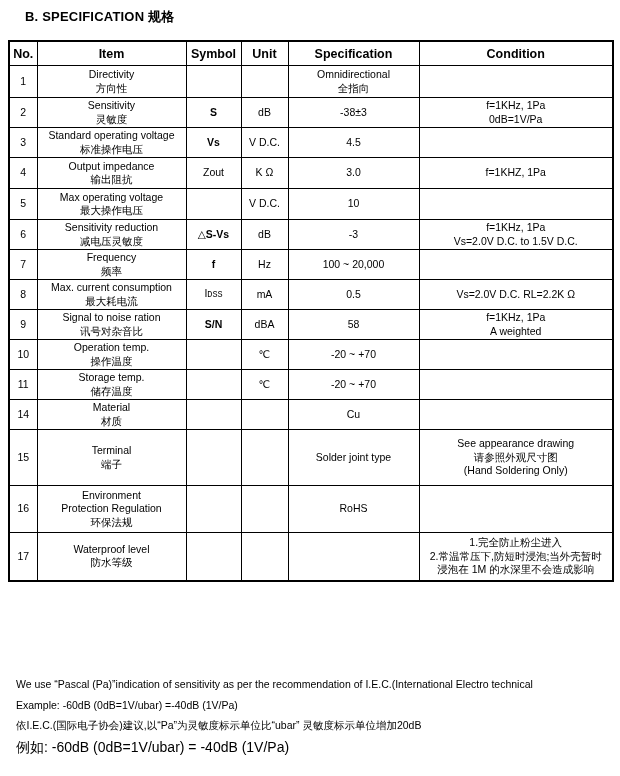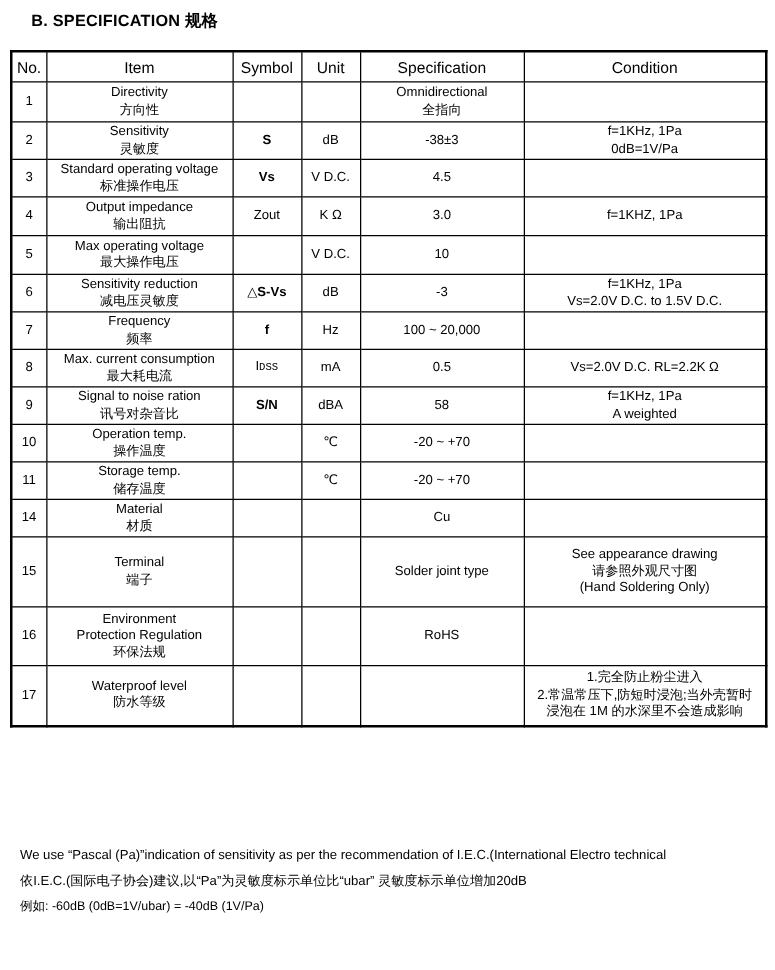--- a/index.html
+++ b/index.html
@@ -23,21 +23,21 @@
     border:2px solid #000;
   }
   table.spec th, table.spec td{
     border:1px solid #000;
     text-align:center;
     vertical-align:middle;
     padding:1px 2px;
     overflow:hidden;
   }
   table.spec th{
-    font-size:12.5px;font-weight:normal;height:21px;
+    font-size:12.5px;font-weight:bold;height:21px;
   }
   table.spec td{
     font-size:10.5px;line-height:13.5px;
   }
   td .line{white-space:nowrap;}
   td .sym-bold{font-weight:bold;}
   td .sym-small{font-size:8.5px;font-family:Liberation Mono, monospace;}
   .tooltip{
     position:absolute;left:113px;top:543px;
     width:93px;height:23px;
@@ -49,21 +49,21 @@
     white-space:nowrap;
     z-index:5;
   }
   .notes{
     position:absolute;left:16px;top:674px;width:592px;
   }
   .note-line{
     font-size:10.5px;line-height:20.5px;white-space:nowrap;
   }
   .note-line-large{
-    font-size:10px;line-height:22px;white-space:nowrap;
+    font-size:14px;line-height:22px;white-space:nowrap;
   }
 </style>
 </head>
 <body>
 
 <div class="page">
   <h1 class="title">B. SPECIFICATION 规格</h1>
 
   <table class="spec">
     <colgroup>
@@ -300,16 +300,17 @@
             <div class="line">2.常温常压下,防短时浸泡;当外壳暂时</div>
             <div class="line">浸泡在 1M 的水深里不会造成影响</div>
           </td>
         </tr>
       </tbody>
   </table>
 
 
   <div class="notes">
       <div class="note-line">We use “Pascal (Pa)”indication of sensitivity as per the recommendation of I.E.C.(International Electro technical</div>
+      <div class="note-line">Example: -60dB (0dB=1V/ubar) =-40dB (1V/Pa)</div>
       <div class="note-line">依I.E.C.(国际电子协会)建议,以“Pa”为灵敏度标示单位比“ubar” 灵敏度标示单位增加20dB</div>
       <div class="note-line-large">例如: -60dB (0dB=1V/ubar) = -40dB (1V/Pa)</div>
     </div>
 </div>
 
 </body></html>

